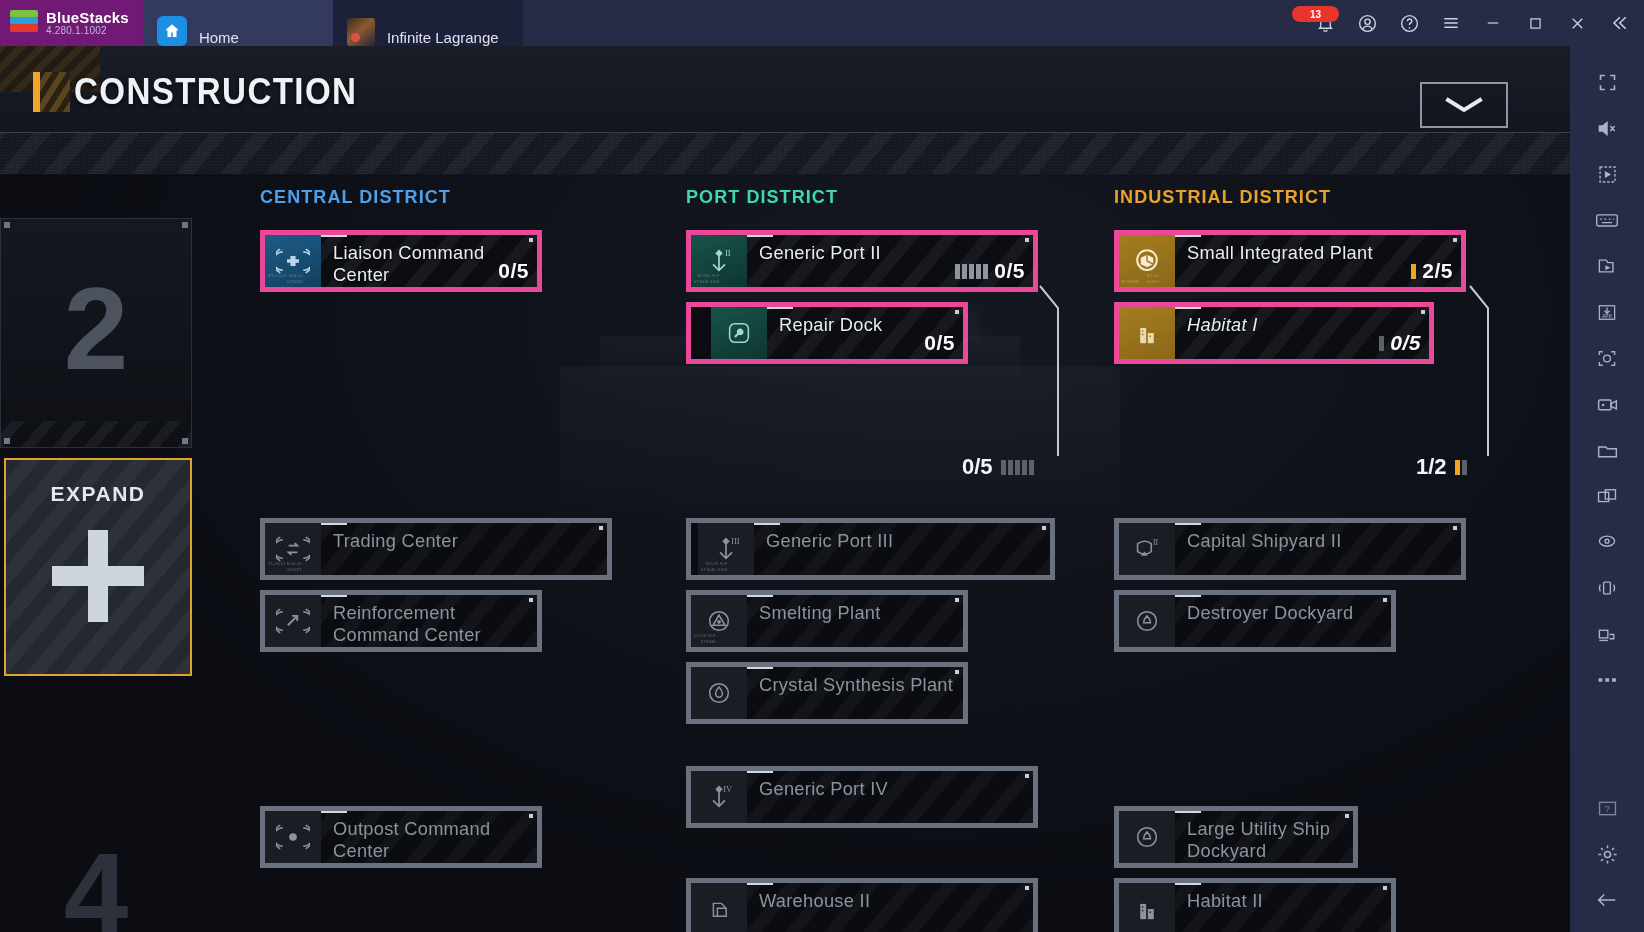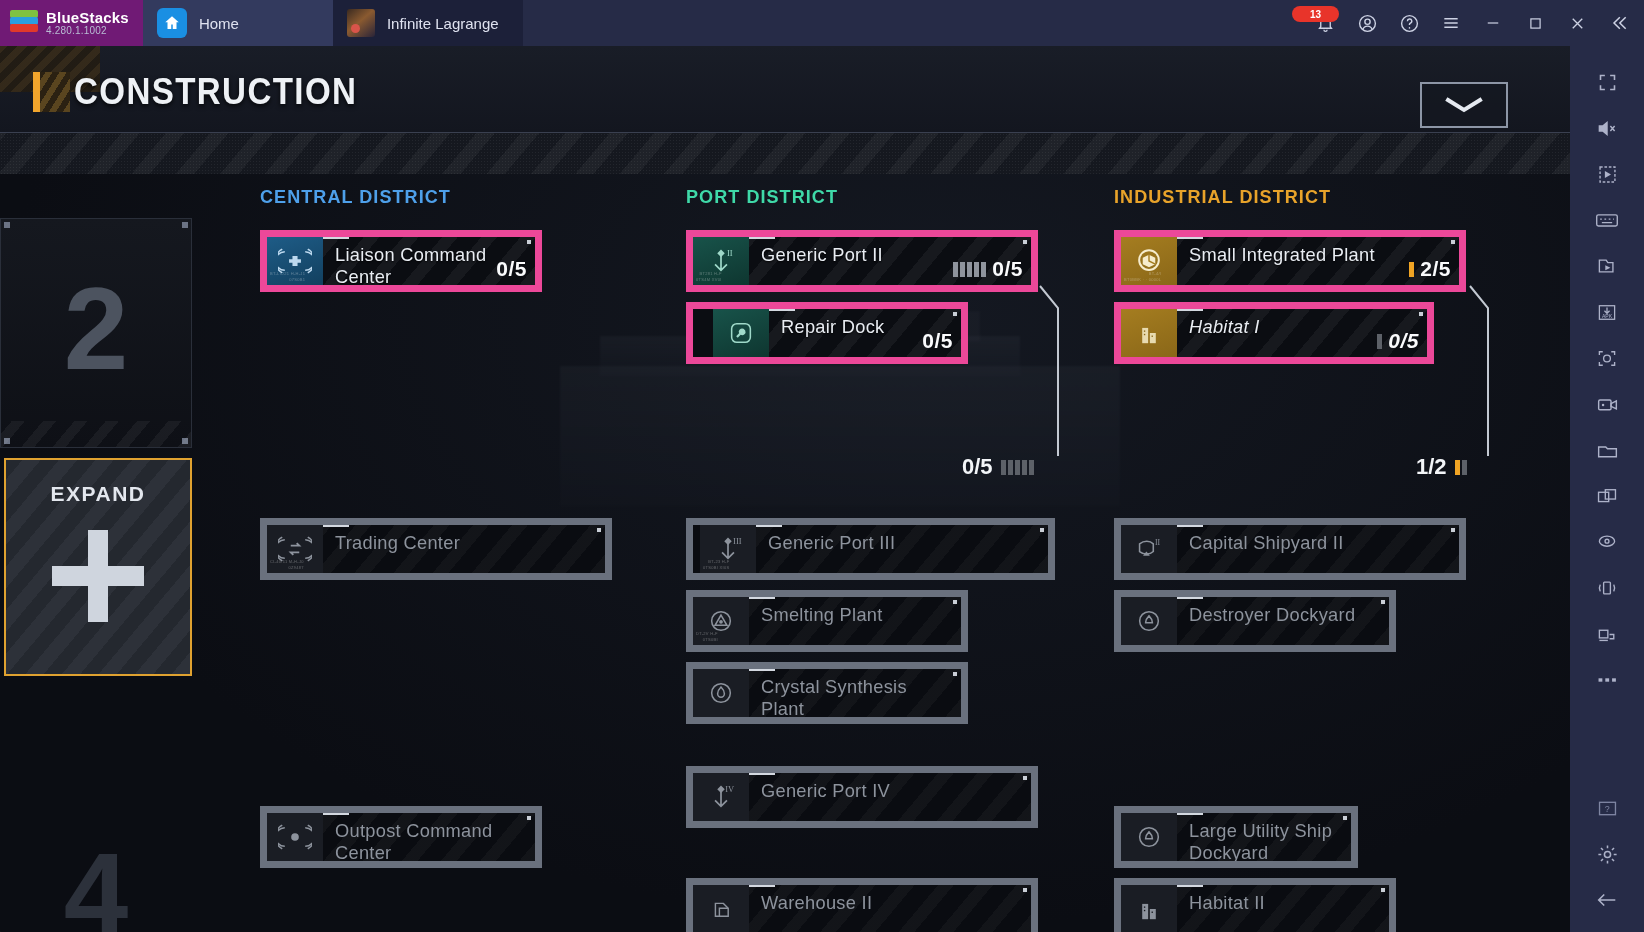--- a/index.html
+++ b/index.html
@@ -27,21 +27,21 @@
   }
   .bs-stack i { position: absolute; left: 0; width: 28px; height: 8px; border-radius: 2px; }
   .bs-stack i:nth-child(1) { top: 0px; background: #7fc241; }
   .bs-stack i:nth-child(2) { top: 7px; background: #2a9fe0; }
   .bs-stack i:nth-child(3) { top: 14px; background: #e0392b; }
   .bs-logo-txt { line-height: 1.05; }
   .bs-name { font-size: 15px; font-weight: bold; color: #ffffff; letter-spacing: .2px; }
   .bs-ver { font-size: 10px; color: #b9bdd4; letter-spacing: .2px; }
 
   .tab {
-    display: flex; align-items: center; gap: 12px;
+    display: flex; align-items: flex-end; gap: 12px;
     padding: 0 22px 0 14px; min-width: 190px;
     cursor: pointer;
   }
   .tab.active { background: #333a5e; }
   .tab.app { background: #1c2039; }
   .tab-label { font-size: 15px; color: #dfe2f0; white-space: nowrap; }
   .tab-ico-home {
     width: 30px; height: 30px; border-radius: 6px; background: #1a8fe3;
     display: flex; align-items: center; justify-content: center;
   }
@@ -212,21 +212,21 @@
   .plus::before, .plus::after {
     content:""; position:absolute; background:#cfd5de;
   }
   .plus::before { left: 36px; top: 0; width: 20px; height: 92px; }
   .plus::after  { top: 36px; left: 0; width: 92px; height: 20px; }
 
   
   .card {
     position: absolute; height: 62px;
     display: flex; align-items: stretch;
-    border: 7px solid #ec4899;
+    border: 5px solid #ec4899;
     background: #0b0d12;
     cursor: pointer;
     overflow: hidden;
   }
   .card .thumb {
     width: 56px; flex: 0 0 56px; position: relative;
     display:flex; align-items:center; justify-content:center;text-align:right;
   }
   .card .thumb .tinytext {
     position:absolute; left:3px; bottom:2px; font-size:4px; color: rgba(255,255,255,.3);
@@ -432,20 +432,33 @@
         </svg>
         <span class="tinytext">CI-40/11 M-H-J0<br>0Z9487</span>
       </div>
       <div class="body">
         <span class="topnub"></span>
           <span class="tickmark"></span>
         <div class="nm">Trading Center</div>
       </div>
     </div>
 
+    <div class="card locked" style="left:260px; top:544px; width:282px;">
+      <div class="thumb th-dim">
+        <svg width="34" height="30" viewBox="0 0 40 34" fill="none" stroke="#8d939d" stroke-width="1.8">
+          <path d="M8 6a11 11 0 0 0 0 22M5 3a16 16 0 0 0 0 28M32 6a11 11 0 0 1 0 22M35 3a16 16 0 0 1 0 28"></path>
+          <path d="M14 22l11-11M19 11h6v6" stroke-width="2.2"></path>
+        </svg>
+      </div>
+      <div class="body">
+        <span class="topnub"></span>
+          <span class="tickmark"></span>
+        <div class="nm">Reinforcement Command Center</div>
+      </div>
+    </div>
 
     <div class="card locked" style="left:260px; top:760px; width:282px;">
       <div class="thumb th-dim">
         <svg width="34" height="30" viewBox="0 0 40 34" fill="none" stroke="#8d939d" stroke-width="1.8">
           <path d="M8 6a11 11 0 0 0 0 22M5 3a16 16 0 0 0 0 28M32 6a11 11 0 0 1 0 22M35 3a16 16 0 0 1 0 28"></path>
           <circle cx="20" cy="17" r="4.5" fill="#8d939d" stroke="none"></circle>
         </svg>
       </div>
       <div class="body">
         <span class="topnub"></span>

